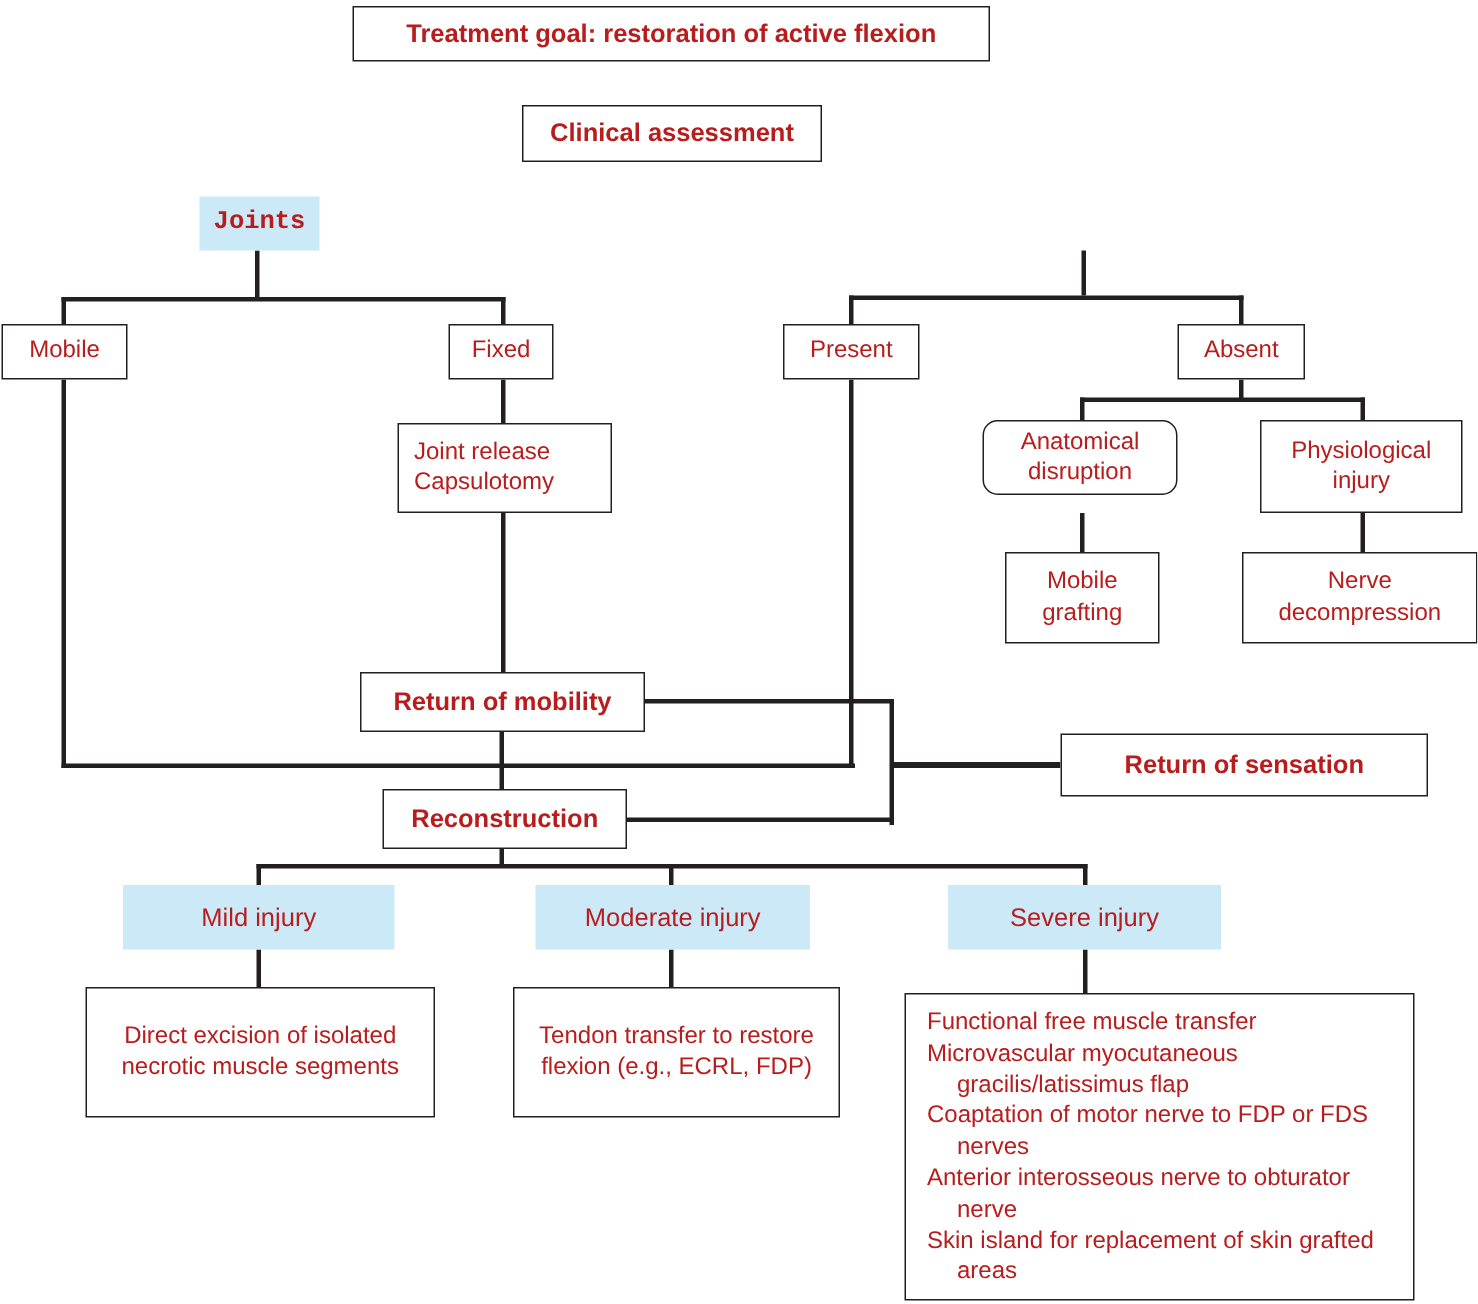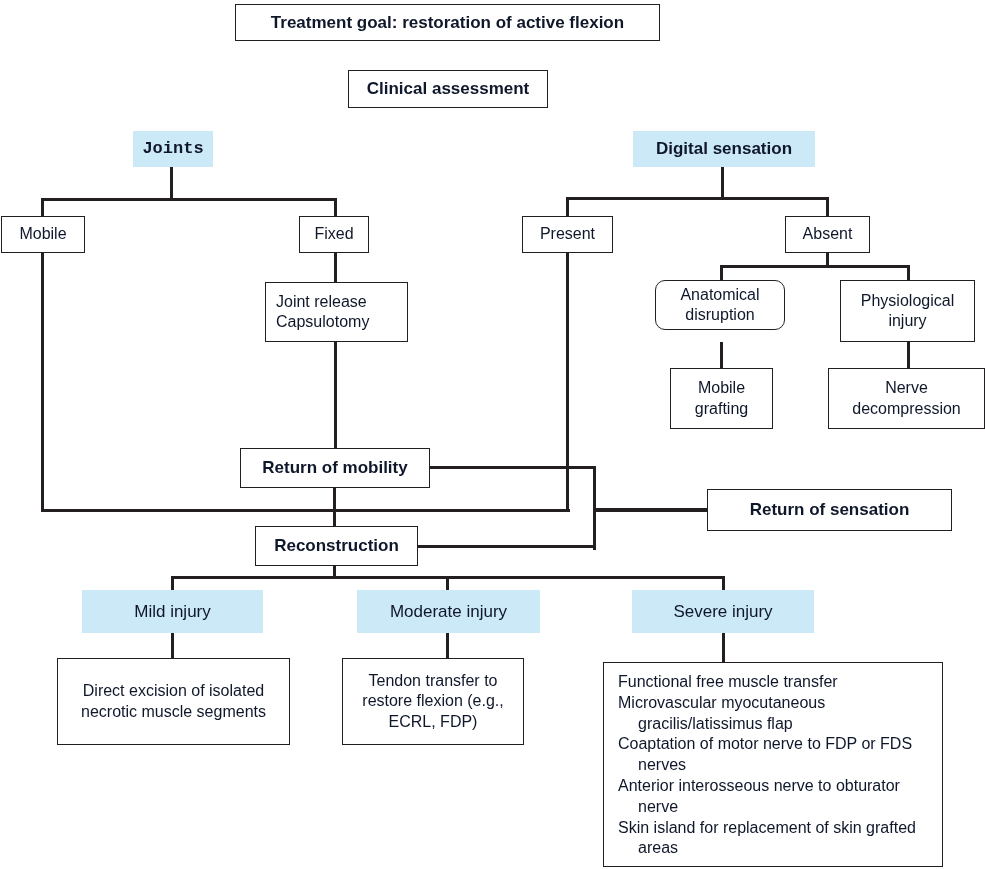--- a/index.html
+++ b/index.html
@@ -20,21 +20,21 @@
     position: absolute;
     box-sizing: border-box;
     background: #ffffff;
     border: 1.5px solid #231f20;
     display: flex;
     align-items: center;
     justify-content: center;
     text-align: center;
     font-size: 16px;
     line-height: 1.28;
-    color: #0f172a;
+    color: #b91c1c;
     z-index: 2;
   }
   .bold {
     font-weight: bold;
     font-size: 17px;
   }
   .blue {
     background: #cce9f8;
     border: none;
   }
@@ -66,21 +66,20 @@
 <body>
 
 <div id="flowchart">
 
   <div class="box bold" style="left:235px; top:4px; width:425px; height:37px;">Treatment goal: restoration of active flexion</div>
 
   <div class="box bold" style="left:348px; top:70px; width:200px; height:38px;">Clinical assessment</div>
 
   <div class="box blue bold" style="left:133px; top:131px; width:80px; height:36px;font-family:Liberation Mono, monospace;">Joints</div>
 
-  <div class="box blue bold" style="left:633px; top:131px; width:182px; height:36px;">Digital sensation</div>
 
   <div class="box" style="left:1px; top:216px; width:84px; height:37px;">Mobile</div>
 
   <div class="box" style="left:299px; top:216px; width:70px; height:37px;">Fixed</div>
 
   <div class="box" style="left:522px; top:216px; width:91px; height:37px;">Present</div>
 
   <div class="box" style="left:785px; top:216px; width:85px; height:37px;">Absent</div>
 
   <div class="box left-align two-line" style="left:265px; top:282px; width:143px; height:60px; padding-left:10px;">
@@ -105,21 +104,21 @@
   <div class="box bold" style="left:255px; top:526px; width:163px; height:40px;">Reconstruction</div>
 
   <div class="box blue" style="left:82px; top:590px; width:181px; height:43px; font-size:17px;">Mild injury</div>
 
   <div class="box blue" style="left:357px; top:590px; width:183px; height:43px; font-size:17px;">Moderate injury</div>
 
   <div class="box blue" style="left:632px; top:590px; width:182px; height:43px; font-size:17px;">Severe injury</div>
 
   <div class="box" style="left:57px; top:658px; width:233px; height:87px; padding:0 12px;">Direct excision of isolated necrotic muscle segments</div>
 
-  <div class="box" style="left:342px; top:658px; width:182px; height:87px; padding:0 8px;">Tendon transfer to restore flexion (e.g., ECRL, FDP)</div>
+  <div class="box" style="left:342px; top:658px; width:218px; height:87px; padding:0 8px;">Tendon transfer to restore flexion (e.g., ECRL, FDP)</div>
 
   <div class="box left-align top-align" style="left:603px; top:662px; width:340px; height:205px; padding:9px 12px 8px 14px;">
     <ul class="treatment-list">
       <li>Functional free muscle transfer</li>
       <li>Microvascular myocutaneous gracilis/latissimus flap</li>
       <li>Coaptation of motor nerve to FDP or FDS nerves</li>
       <li>Anterior interosseous nerve to obturator nerve</li>
       <li>Skin island for replacement of skin grafted areas</li>
     </ul>
   </div>

